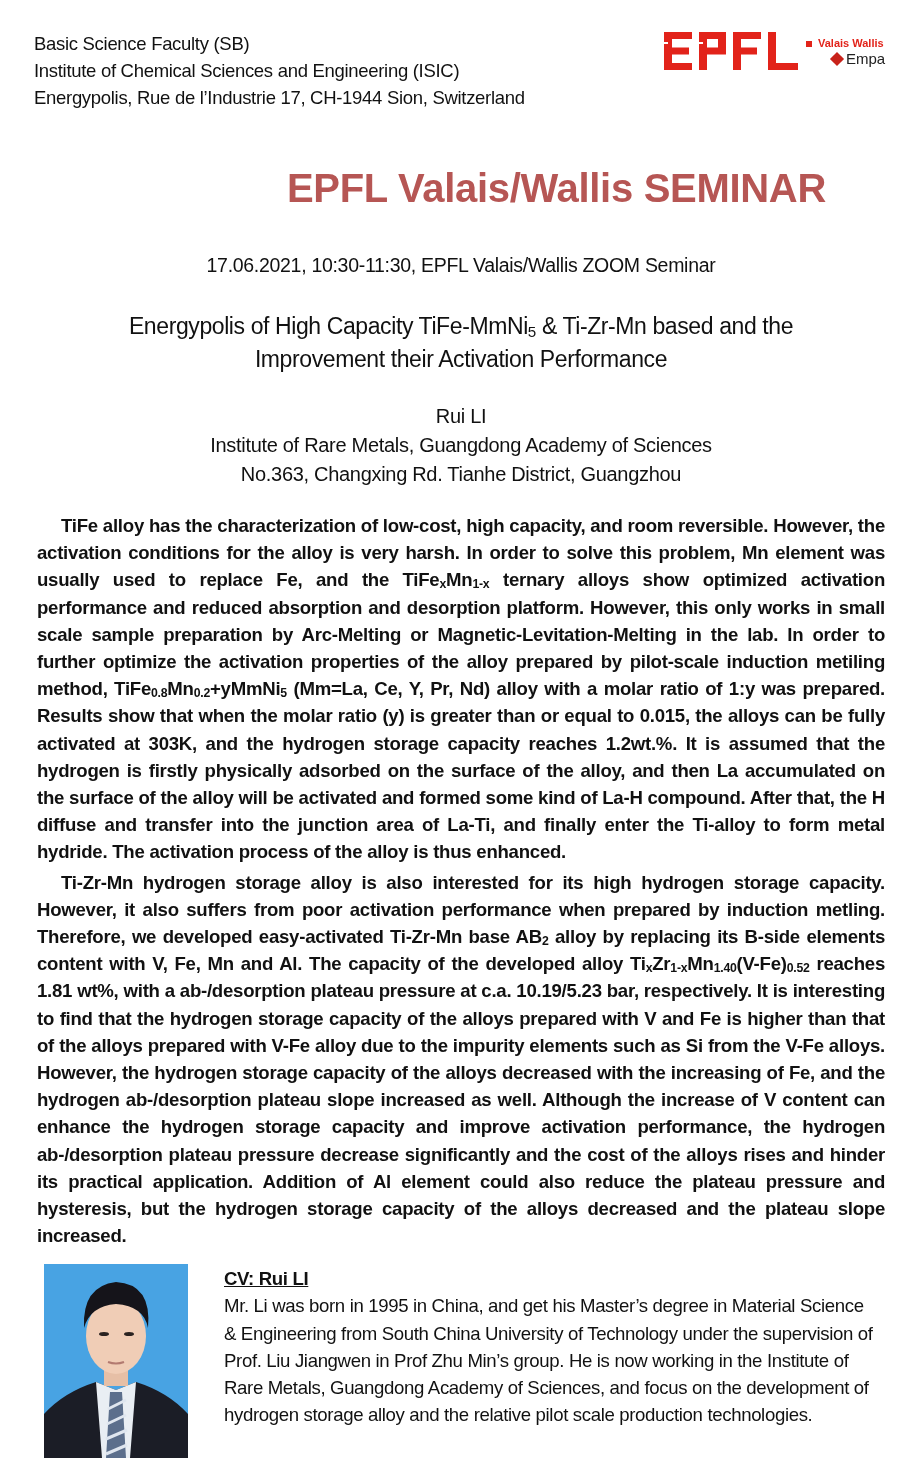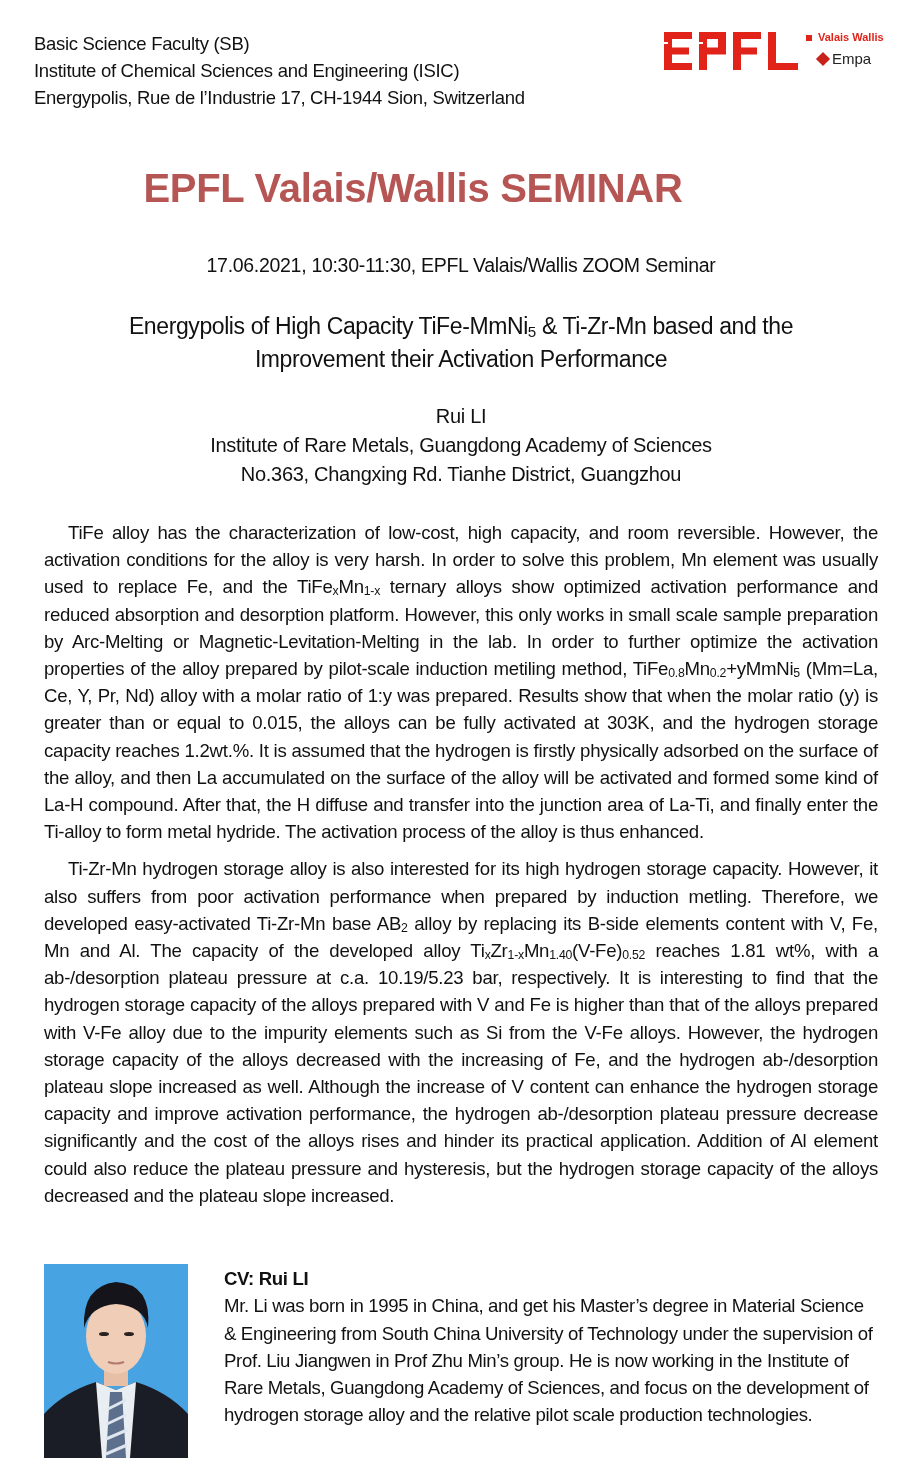--- a/index.html
+++ b/index.html
@@ -11,60 +11,60 @@
   .header-block {
     position: absolute; left: 34px; top: 30px;
     font-size: 18.5px; line-height: 27px; letter-spacing: -0.3px;
   }
   .header-block .bold { font-weight: bold; }
   .logo {
     position: absolute; left: 664px; top: 30px; width: 230px; height: 44px;
   }
   .logo-epfl { position: absolute; left: 0; top: 2px; }
   .logo-sub1 {
-    position: absolute; left: 142px; top: 1px;
+    position: absolute; left: 142px; top: 7px;
     font-size: 11px; font-weight: bold; color: #e2231a; white-space: nowrap;
   }
   .logo-sub1 .sq { display: inline-block; width: 6px; height: 6px; background: #e2231a; margin-right: 6px; vertical-align: middle; }
   .logo-sub2 {
-    position: absolute; left: 154px; top: 20px;
+    position: absolute; left: 168px; top: 20px;
     font-size: 15px; color: #222; white-space: nowrap;
   }
   .logo-sub2 .cube { display: inline-block; width: 10px; height: 10px; background: #c8221a; transform: rotate(45deg); margin-right: 4px; vertical-align: 0px; }
   .title {
-    position: absolute; left: 0; width: 826px; top: 166px; text-align: center;
+    position: absolute; left: 0; width: 826px; top: 166px; text-align: right;
     font-size: 40px; font-weight: bold; color: #b65654; letter-spacing: -0.3px;
   }
   .dateline {
     position: absolute; left: 0; width: 922px; top: 254px; text-align: center;
     font-size: 19.5px; letter-spacing: -0.3px;
   }
   .talk-title {
     position: absolute; left: 0; width: 922px; top: 310px; text-align: center;
     font-size: 23px; line-height: 33px; letter-spacing: -0.4px;
   }
   .speaker {
     position: absolute; left: 0; width: 922px; top: 402px; text-align: center;
     font-size: 20px; line-height: 29px; letter-spacing: -0.3px;
   }
   .abstract {
     position: absolute; left: 34px; width: 854px; top: 509px;
     font-size: 18.6px; line-height: 27.2px; text-align: justify; letter-spacing: -0.25px;
   }
-  .abstract p { margin: 10px; text-indent: 24px; }
+  .abstract p { margin: 3px; text-indent: 24px; font-weight: bold; }
   sub { font-size: 0.66em; vertical-align: -0.2em; line-height: 0; }
   .photo {
     position: absolute; left: 44px; top: 1264px; width: 144px; height: 194px;
     background: #48a3e3; overflow: hidden;
   }
   .cv {
     position: absolute; left: 224px; top: 1265px; width: 656px;
     font-size: 18.6px; line-height: 27.3px; letter-spacing: -0.35px;
   }
-  .cv-heading { font-weight: bold; }
+  .cv-heading { font-weight: bold; text-decoration: underline; }
 </style>
 </head>
 <body>
 
 <div class="header-block">
   <div>Basic Science Faculty (SB)</div>
   <div>Institute of Chemical Sciences and Engineering (ISIC)</div>
   <div>Energypolis, Rue de l’Industrie 17, CH-1944 Sion, Switzerland</div>
 </div>
 

